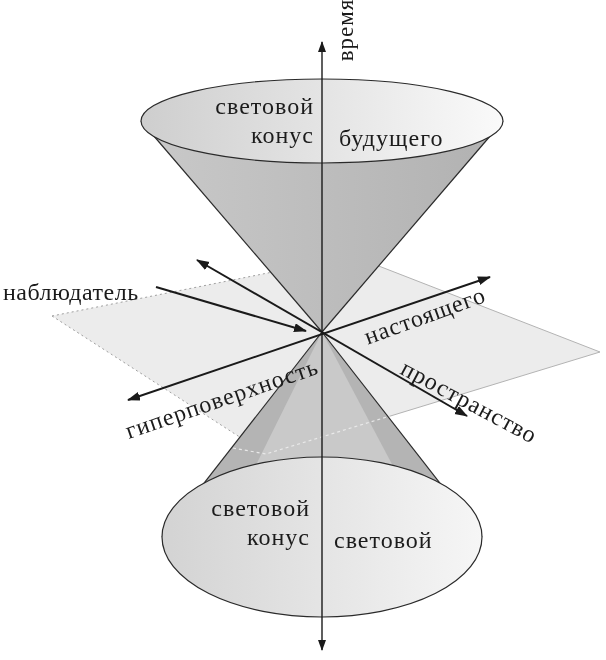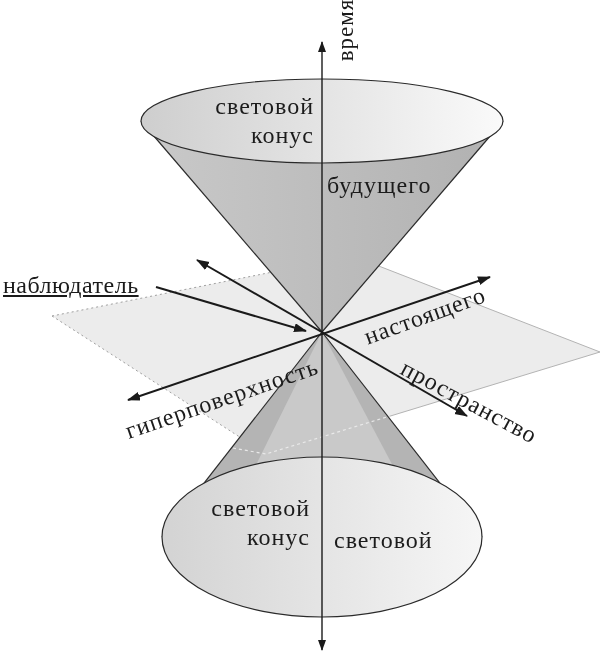--- a/index.html
+++ b/index.html
@@ -21,22 +21,22 @@
     white-space: nowrap;
     line-height: 29px;
     user-select: none;
   }
   #lbl-time {
     left: 345px; top: 30px;
     font-size: 23px;
     transform: translate(-50%, -50%) rotate(-90deg);
   }
   #lbl-future-block  { right: 292px; top: 92px;  text-align: right; }
-  #lbl-future-qual   { left: 327px;  top: 124px; margin-top: 47px; }
-  #lbl-observer      { left: 3px;    top: 271px; letter-spacing: 0.5px; text-decoration: underline; }
+  #lbl-future-qual   { left: 339px;  top: 124px; }
+  #lbl-observer      { left: 3px;    top: 278px; letter-spacing: 0.5px; }
   #lbl-present   { left: 425px; top: 316px; transform: translate(-50%,-50%) rotate(-20deg); }
   #lbl-hypersurface { left: 222px; top: 399px; transform: translate(-50%,-50%) rotate(-19deg); }
   #lbl-space     { left: 469px; top: 402px; transform: translate(-50%,-50%) rotate(28deg); }
   #lbl-past-block { right: 296px; top: 494px; text-align: right; }
   #lbl-past-qual  { left: 334px; top: 526px; }
 </style>
 </head>
 <body>
 
 <div class="stage">

